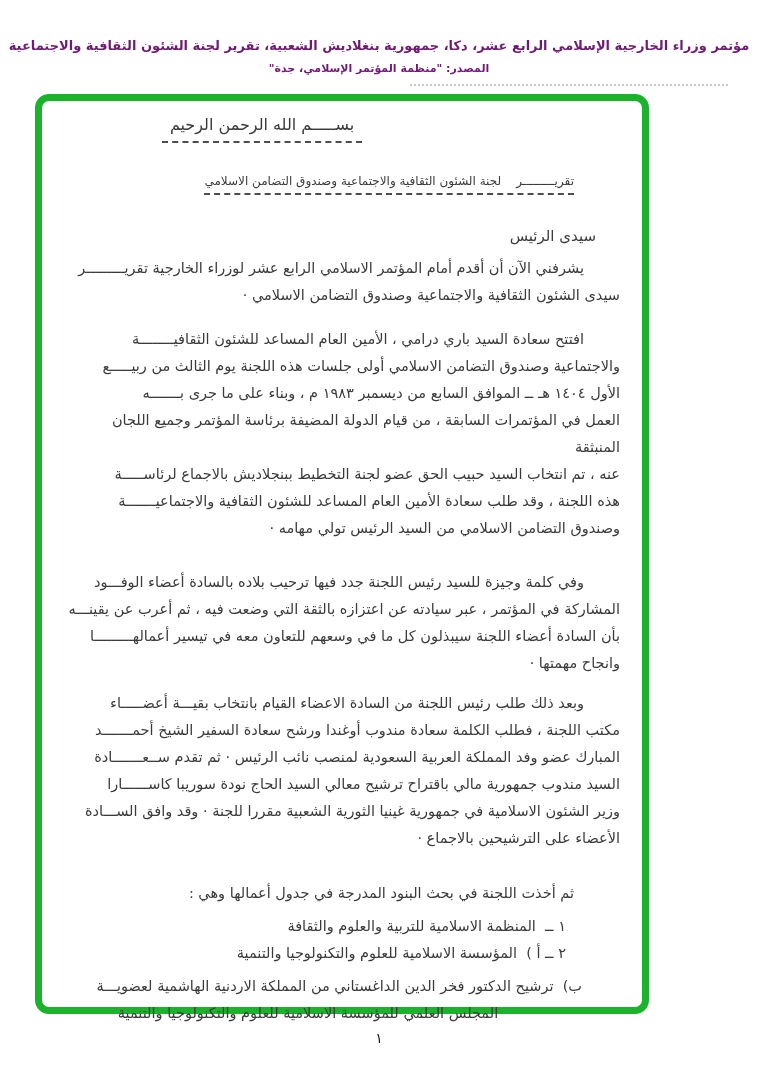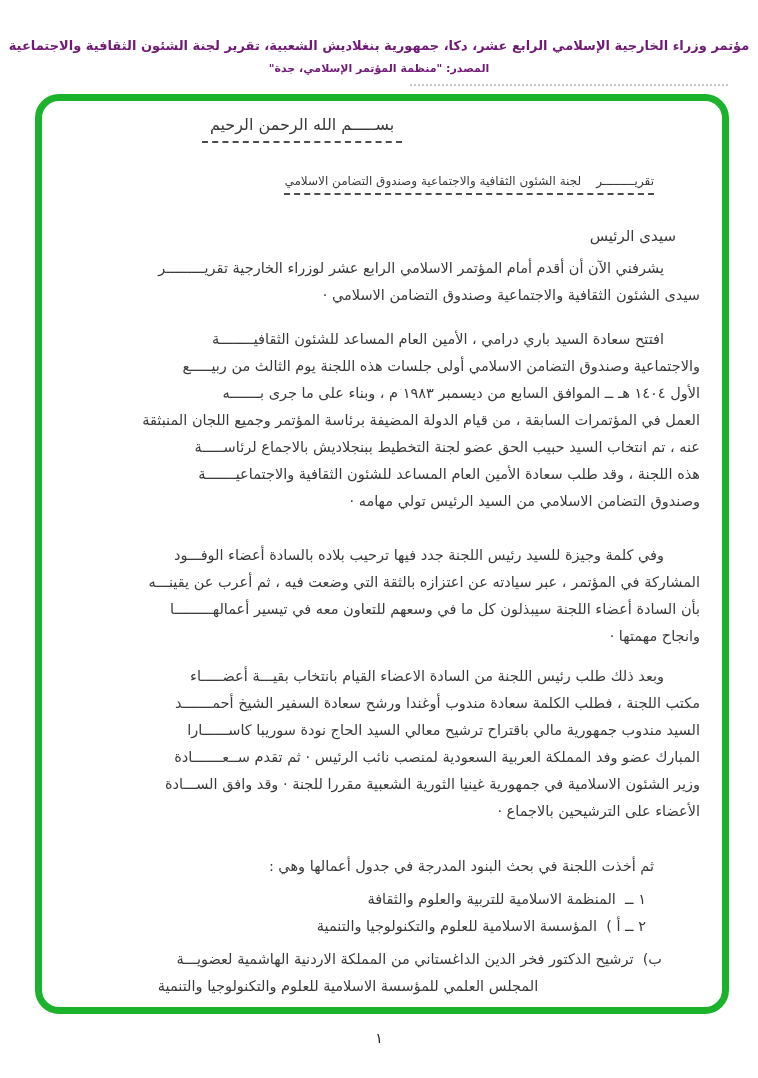--- a/index.html
+++ b/index.html
@@ -43,25 +43,25 @@
     width: 318px;
     height: 0;
     border-top: 2px dotted #c7c7c7;
   }
 
   
   .frame {
     position: absolute;
     left: 35px;
     top: 94px;
-    width: 694px;
+    width: 614px;
     height: 920px;
     box-sizing: border-box;
     border: 7px solid #1bb32b;
-    border-radius: 24px;
+    border-radius: 14px;
     background: #ffffff;
   }
   .content {
     position: absolute;
     inset: 0;
     padding: 8px 22px 0 26px;
     color: #3a3a3a;
     font-size: 14.5px;
     line-height: 27px;
     text-align: right;
@@ -167,22 +167,22 @@
       <div class="para para-3">
         <div class="line indent">وفي كلمة وجيزة للسيد رئيس اللجنة جدد فيها ترحيب بلاده بالسادة أعضاء الوفـــود</div>
         <div class="line">المشاركة في المؤتمر ، عبر سيادته عن اعتزازه بالثقة التي وضعت فيه ، ثم أعرب عن يقينـــه</div>
         <div class="line">بأن السادة أعضاء اللجنة سيبذلون كل ما في وسعهم للتعاون معه في تيسير أعمالهـــــــــا</div>
         <div class="line">وانجاح مهمتها ·</div>
       </div>
 
       <div class="para para-4">
         <div class="line indent">وبعد ذلك طلب رئيس اللجنة من السادة الاعضاء القيام بانتخاب بقيـــة أعضـــــاء</div>
         <div class="line">مكتب اللجنة ، فطلب الكلمة سعادة مندوب أوغندا ورشح سعادة السفير الشيخ أحمـــــــد</div>
+        <div class="line">المبارك عضو وفد المملكة العربية السعودية لمنصب نائب الرئيس · ثم تقدم ســعـــــــادة</div>
         <div class="line">السيد مندوب جمهورية مالي باقتراح ترشيح معالي السيد الحاج نودة سوريبا كاســــــارا</div>
-        <div class="line">المبارك عضو وفد المملكة العربية السعودية لمنصب نائب الرئيس · ثم تقدم ســعـــــــادة</div>
         <div class="line">وزير الشئون الاسلامية في جمهورية غينيا الثورية الشعبية مقررا للجنة · وقد وافق الســـادة</div>
         <div class="line">الأعضاء على الترشيحين بالاجماع ·</div>
       </div>
 
       <div class="agenda-intro line">ثم أخذت اللجنة في بحث البنود المدرجة في جدول أعمالها وهي :</div>
 
       <div class="agenda-list">
         <div class="line li-num">١ ــ&nbsp;&nbsp;المنظمة الاسلامية للتربية والعلوم والثقافة</div>
         <div class="line li-num">٢ ــ أ )&nbsp;&nbsp;المؤسسة الاسلامية للعلوم والتكنولوجيا والتنمية</div>
         <div class="line li-b">ب)&nbsp;&nbsp;ترشيح الدكتور فخر الدين الداغستاني من المملكة الاردنية الهاشمية لعضويـــة</div>

